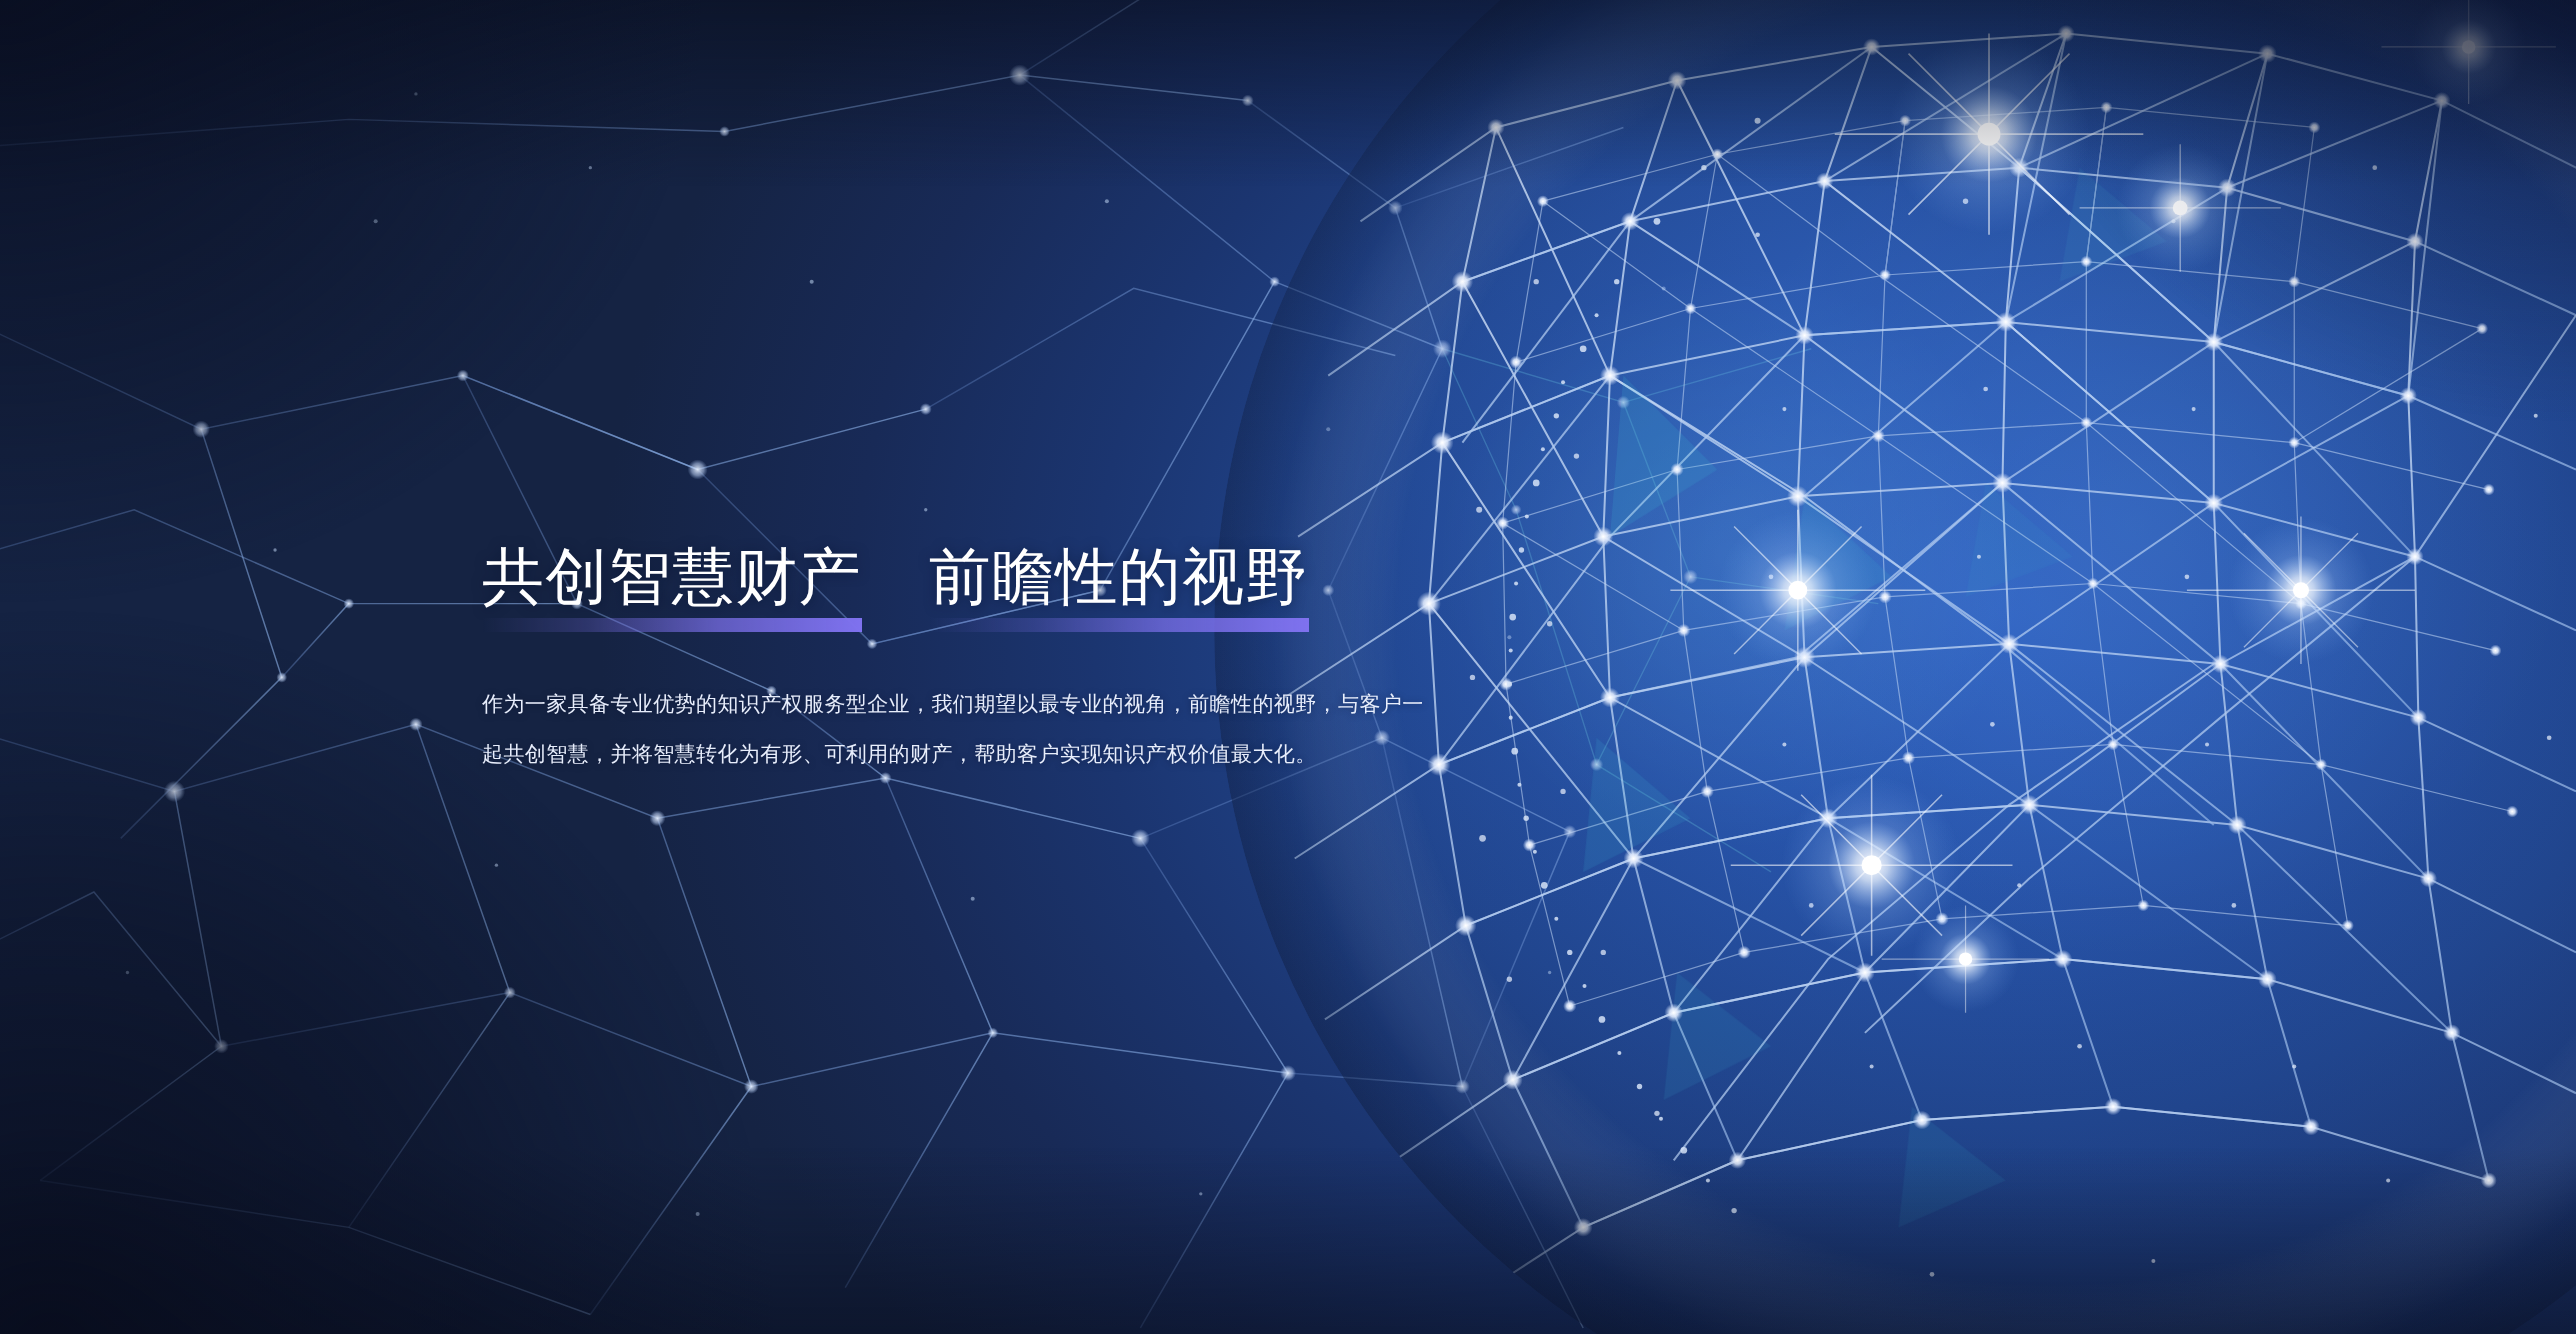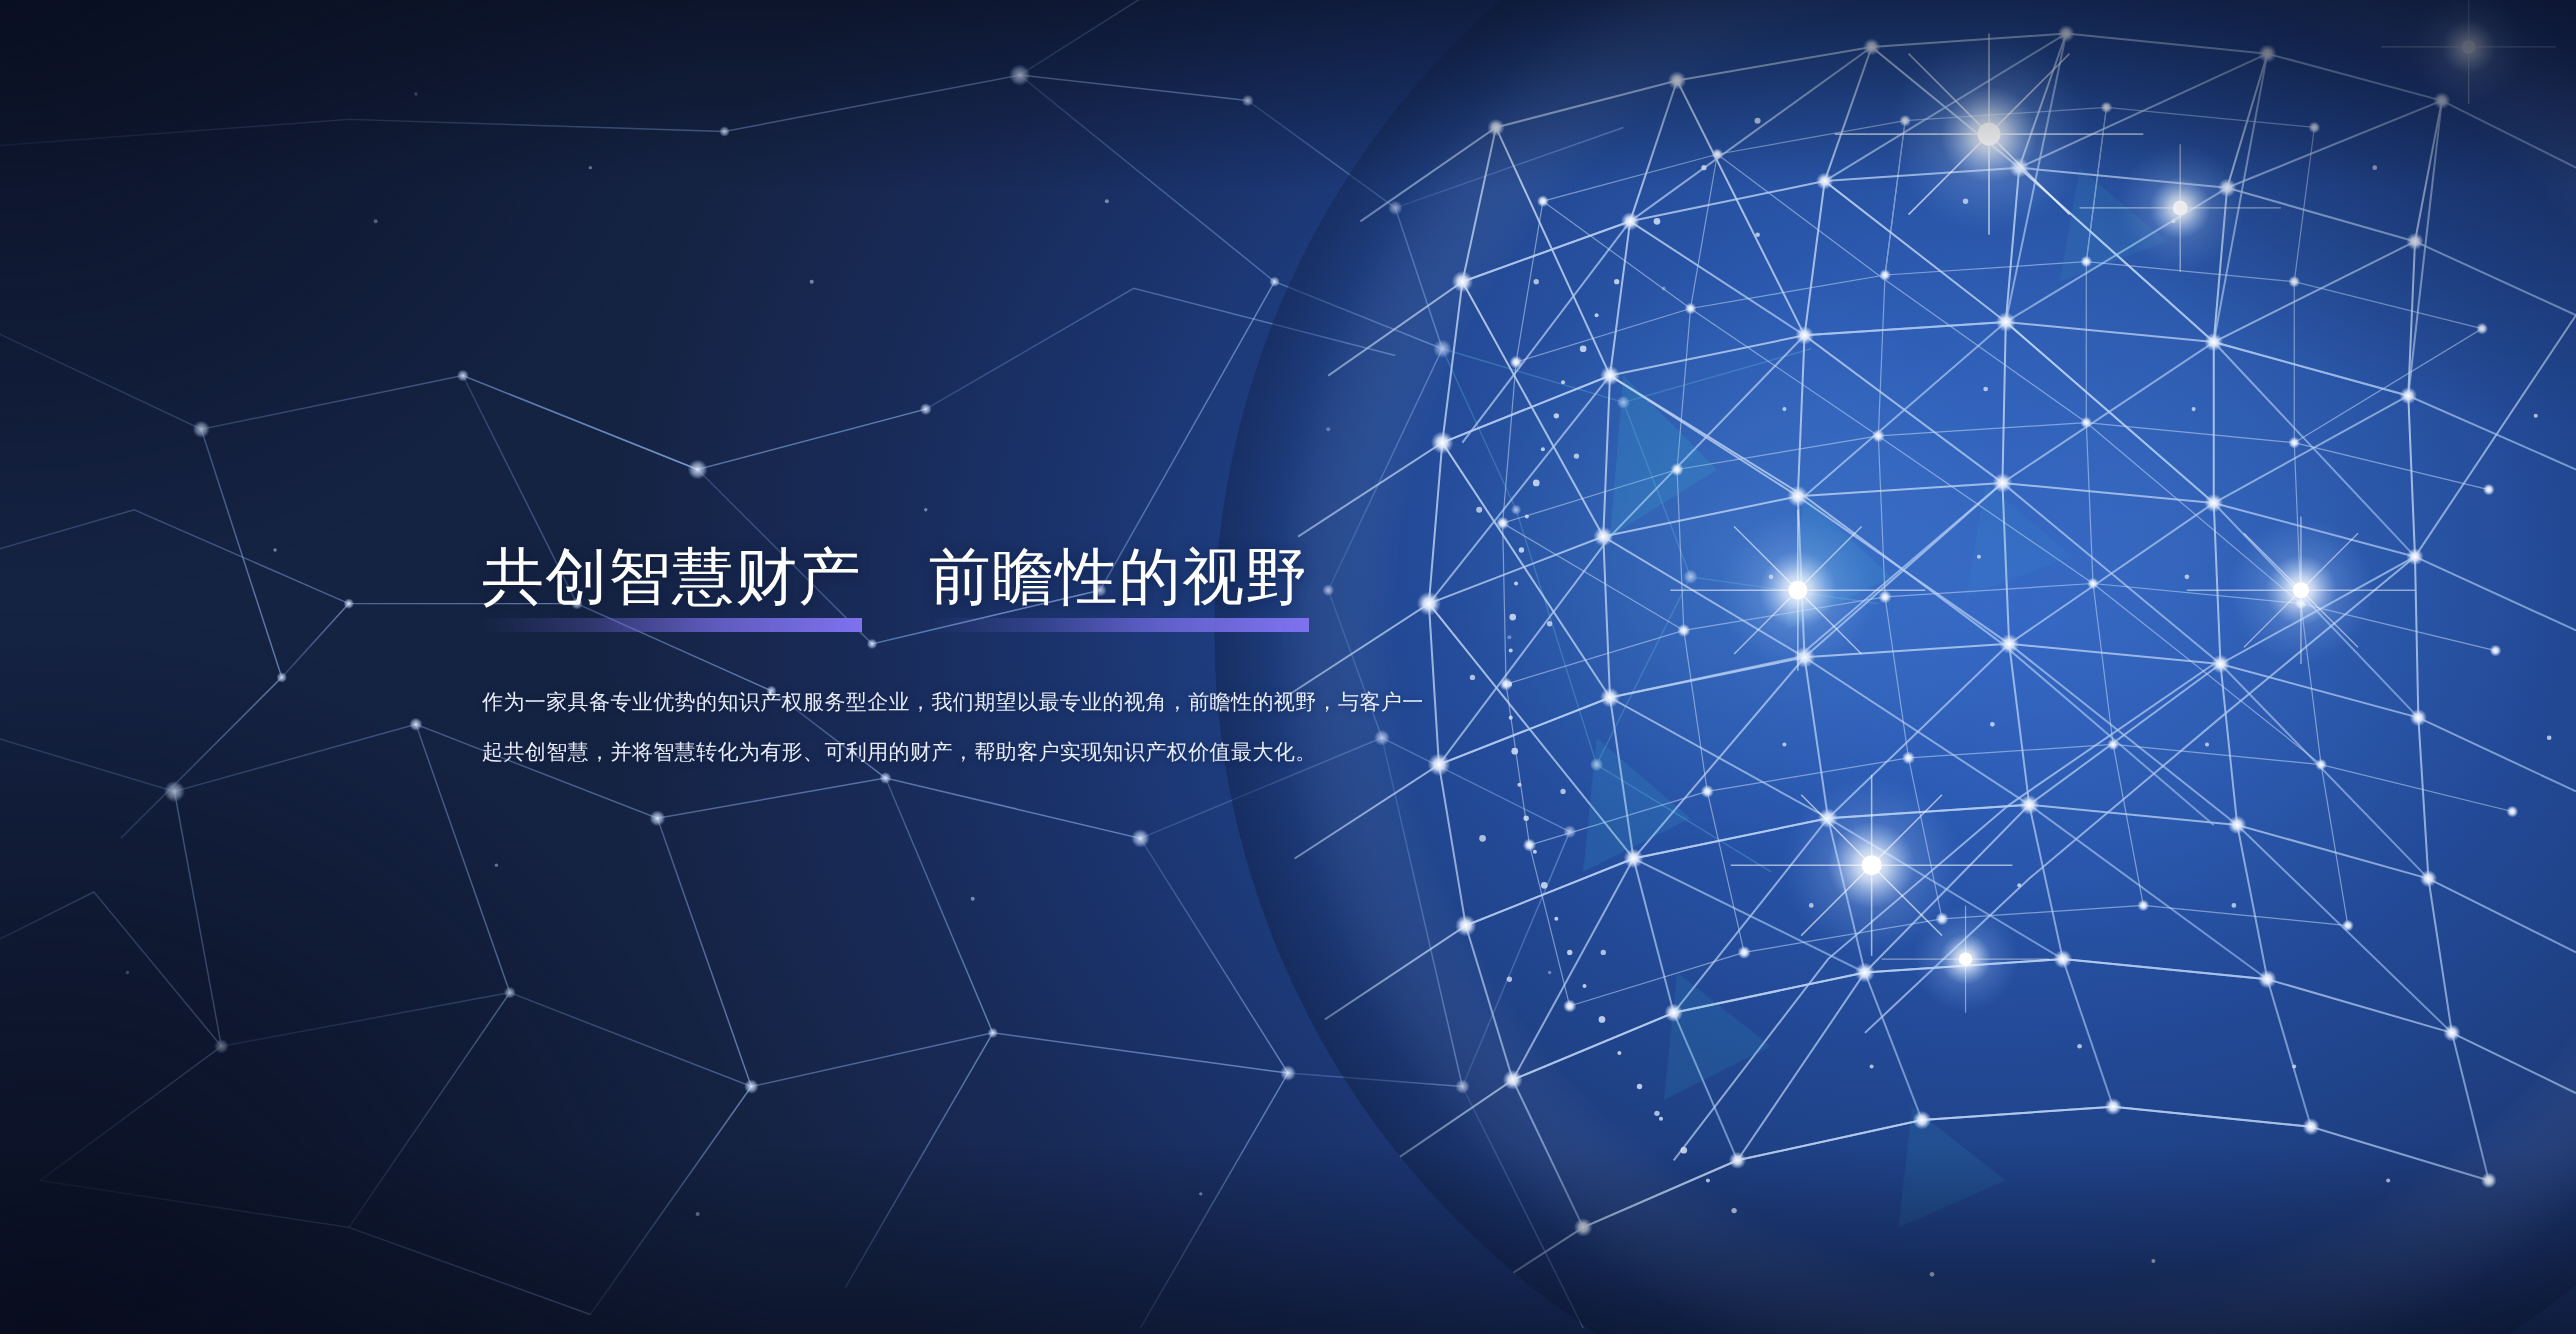--- a/index.html
+++ b/index.html
@@ -55,21 +55,20 @@
   }
   .hl-gap{width:67px;flex:0 0 auto;}
   .para{
     margin-top:70px;
     color:#e8eefc;
     font-size:21px;
     line-height:50px;
     letter-spacing:0.4px;
     max-width:953px;
     text-shadow:0 0.7px 6.7px rgba(8,18,48,.5);
-    font-family:Liberation Mono, monospace;
   }
 </style>
 </head>
 <body>
 
 <div id="stage">
 
   <div class="bg-base"></div>
 
   <svg class="layer" viewBox="0 0 3840 1989" preserveAspectRatio="none">

